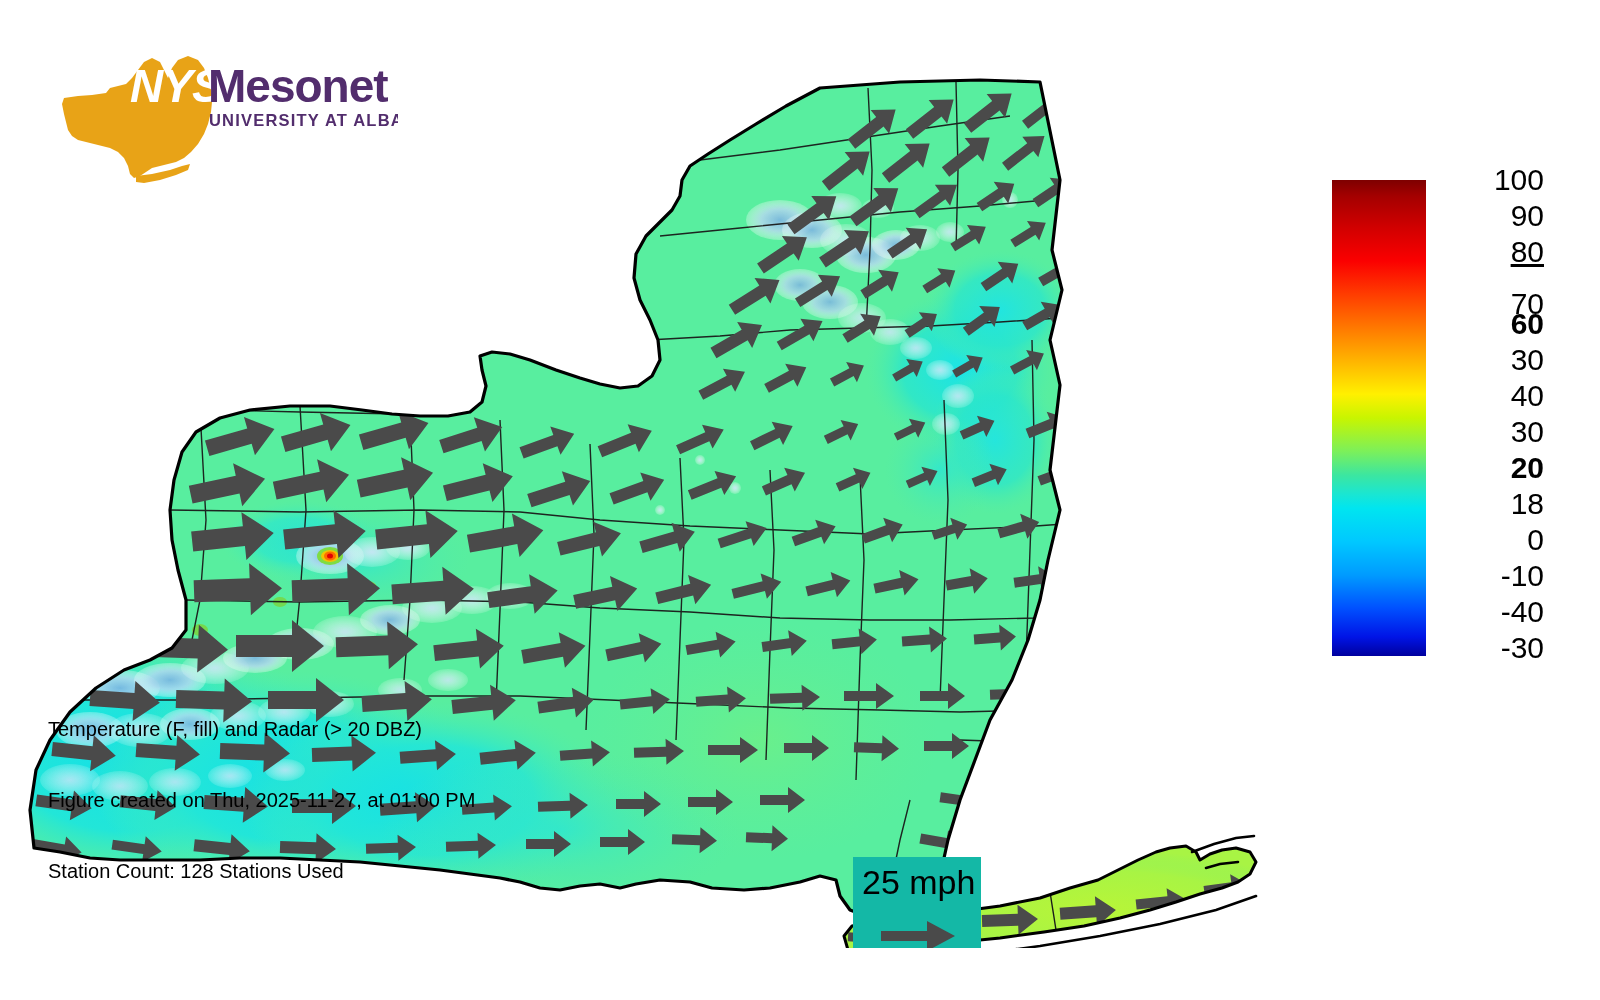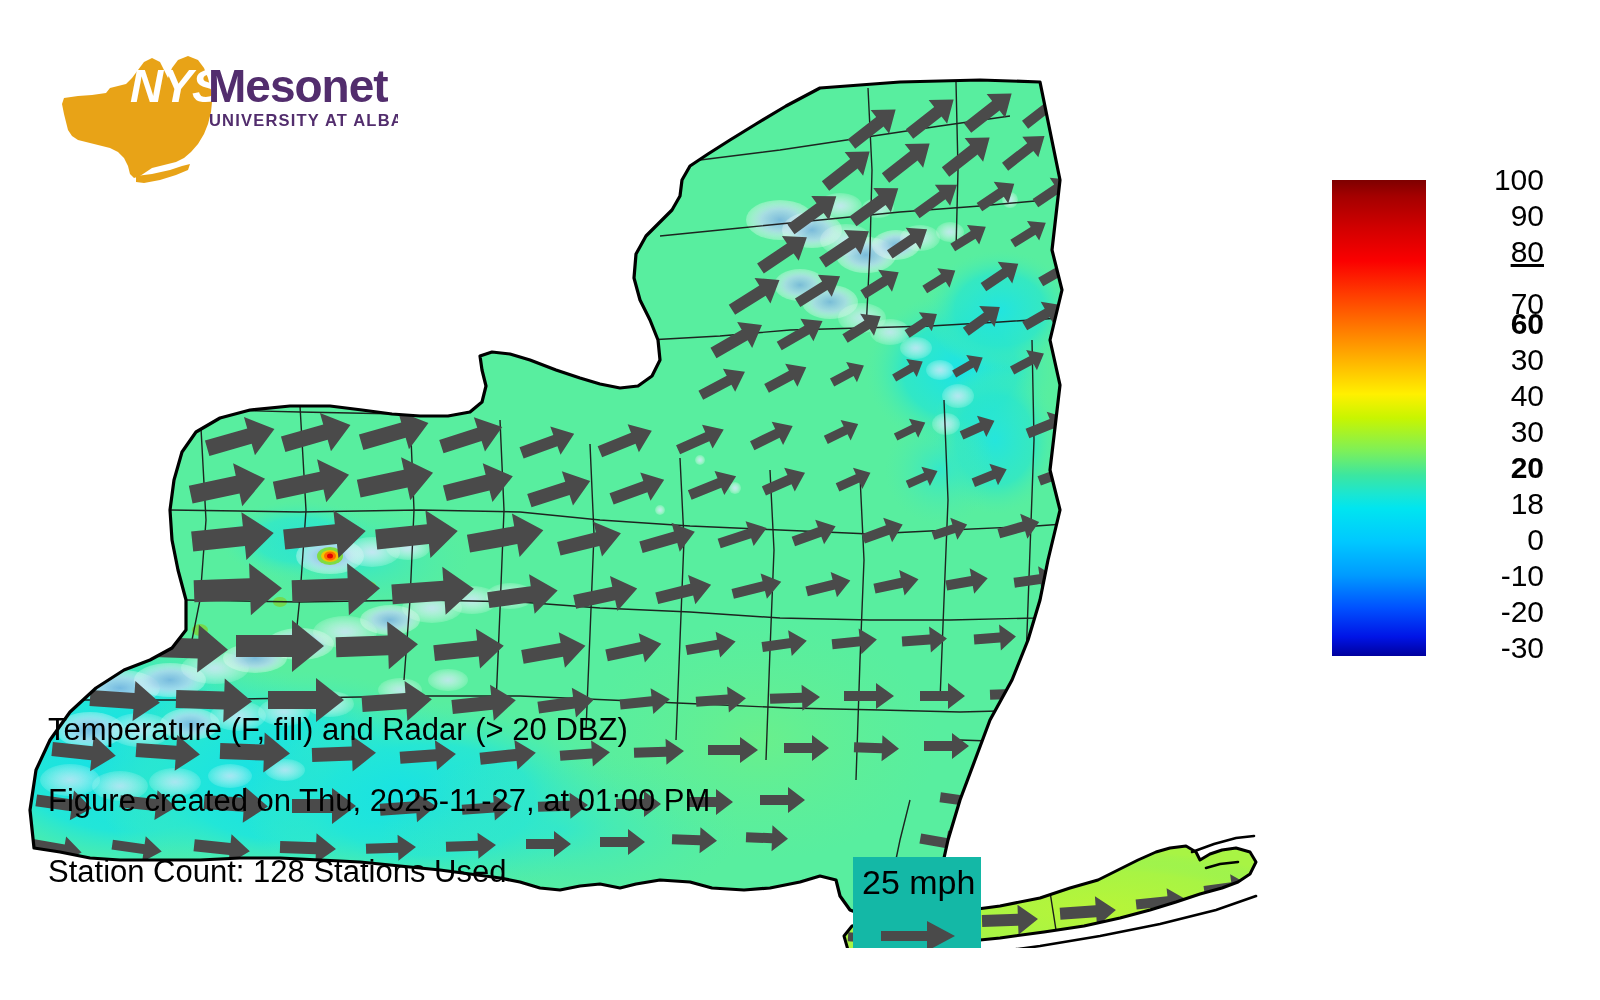--- a/index.html
+++ b/index.html
@@ -89,21 +89,21 @@
   }
 
   
   #caption {
     position: absolute;
     left: 48px;
     top: 714px;
     width: 780px;
   }
   .cap-line {
-    font-size: 31px;
+    font-size: 20px;
     line-height: 31px;
     margin-bottom: 40px;
     white-space: nowrap;
   }
 
   
   #wind-key {
     position: absolute;
     left: 853px;
     top: 857px;
@@ -1052,21 +1052,21 @@
       <div class="cb-tick" style="top:79px;text-decoration:underline;">80</div>
       <div class="cb-tick" style="top:131px;">70</div>
       <div class="cb-tick" style="top:151px;font-weight:bold;">60</div>
       <div class="cb-tick" style="top:187px;">30</div>
       <div class="cb-tick" style="top:223px;">40</div>
       <div class="cb-tick" style="top:259px;">30</div>
       <div class="cb-tick" style="top:295px;font-weight:bold;">20</div>
       <div class="cb-tick" style="top:331px;">18</div>
       <div class="cb-tick" style="top:367px;">0</div>
       <div class="cb-tick" style="top:403px;">-10</div>
-      <div class="cb-tick" style="top:439px;">-20</div>
+      <div class="cb-tick" style="top:439px;">-40</div>
       <div class="cb-tick" style="top:475px;">-30</div>
     </div>
   </div>
 
   <div id="caption">
     <div class="cap-line">Temperature (F, fill) and Radar (&gt; 20 DBZ)</div>
     <div class="cap-line">Figure created on Thu, 2025-11-27, at 01:00 PM</div>
     <div class="cap-line">Station Count: 128 Stations Used</div>
   </div>
 

